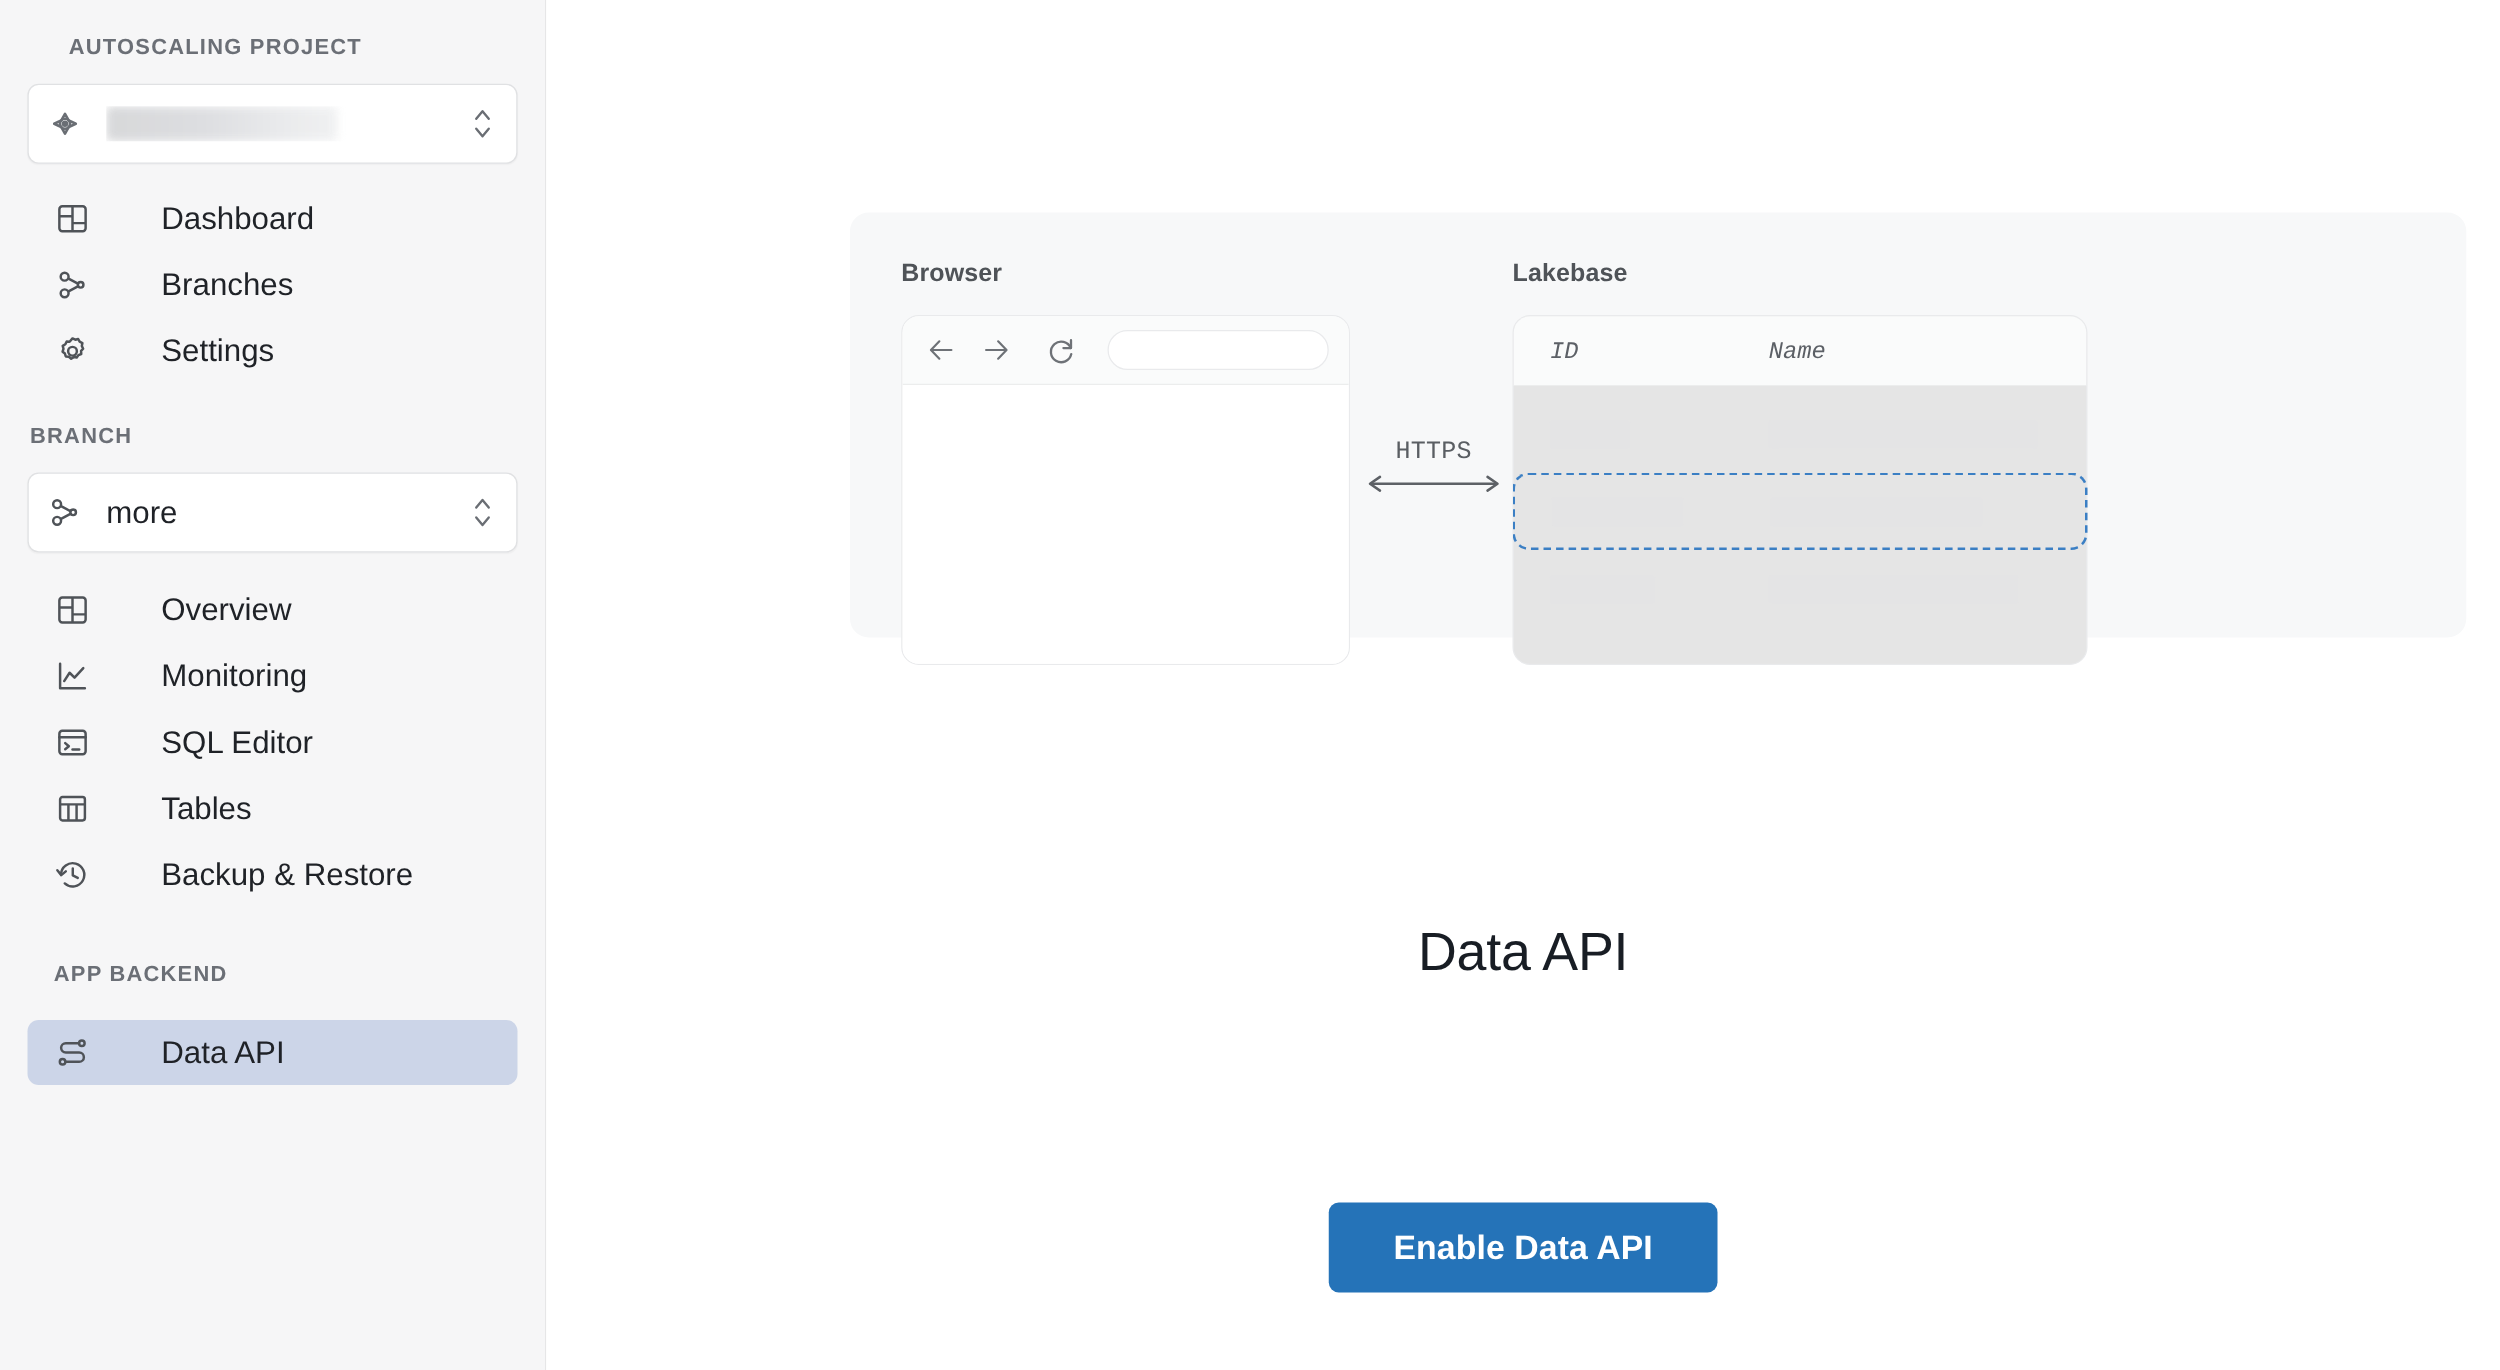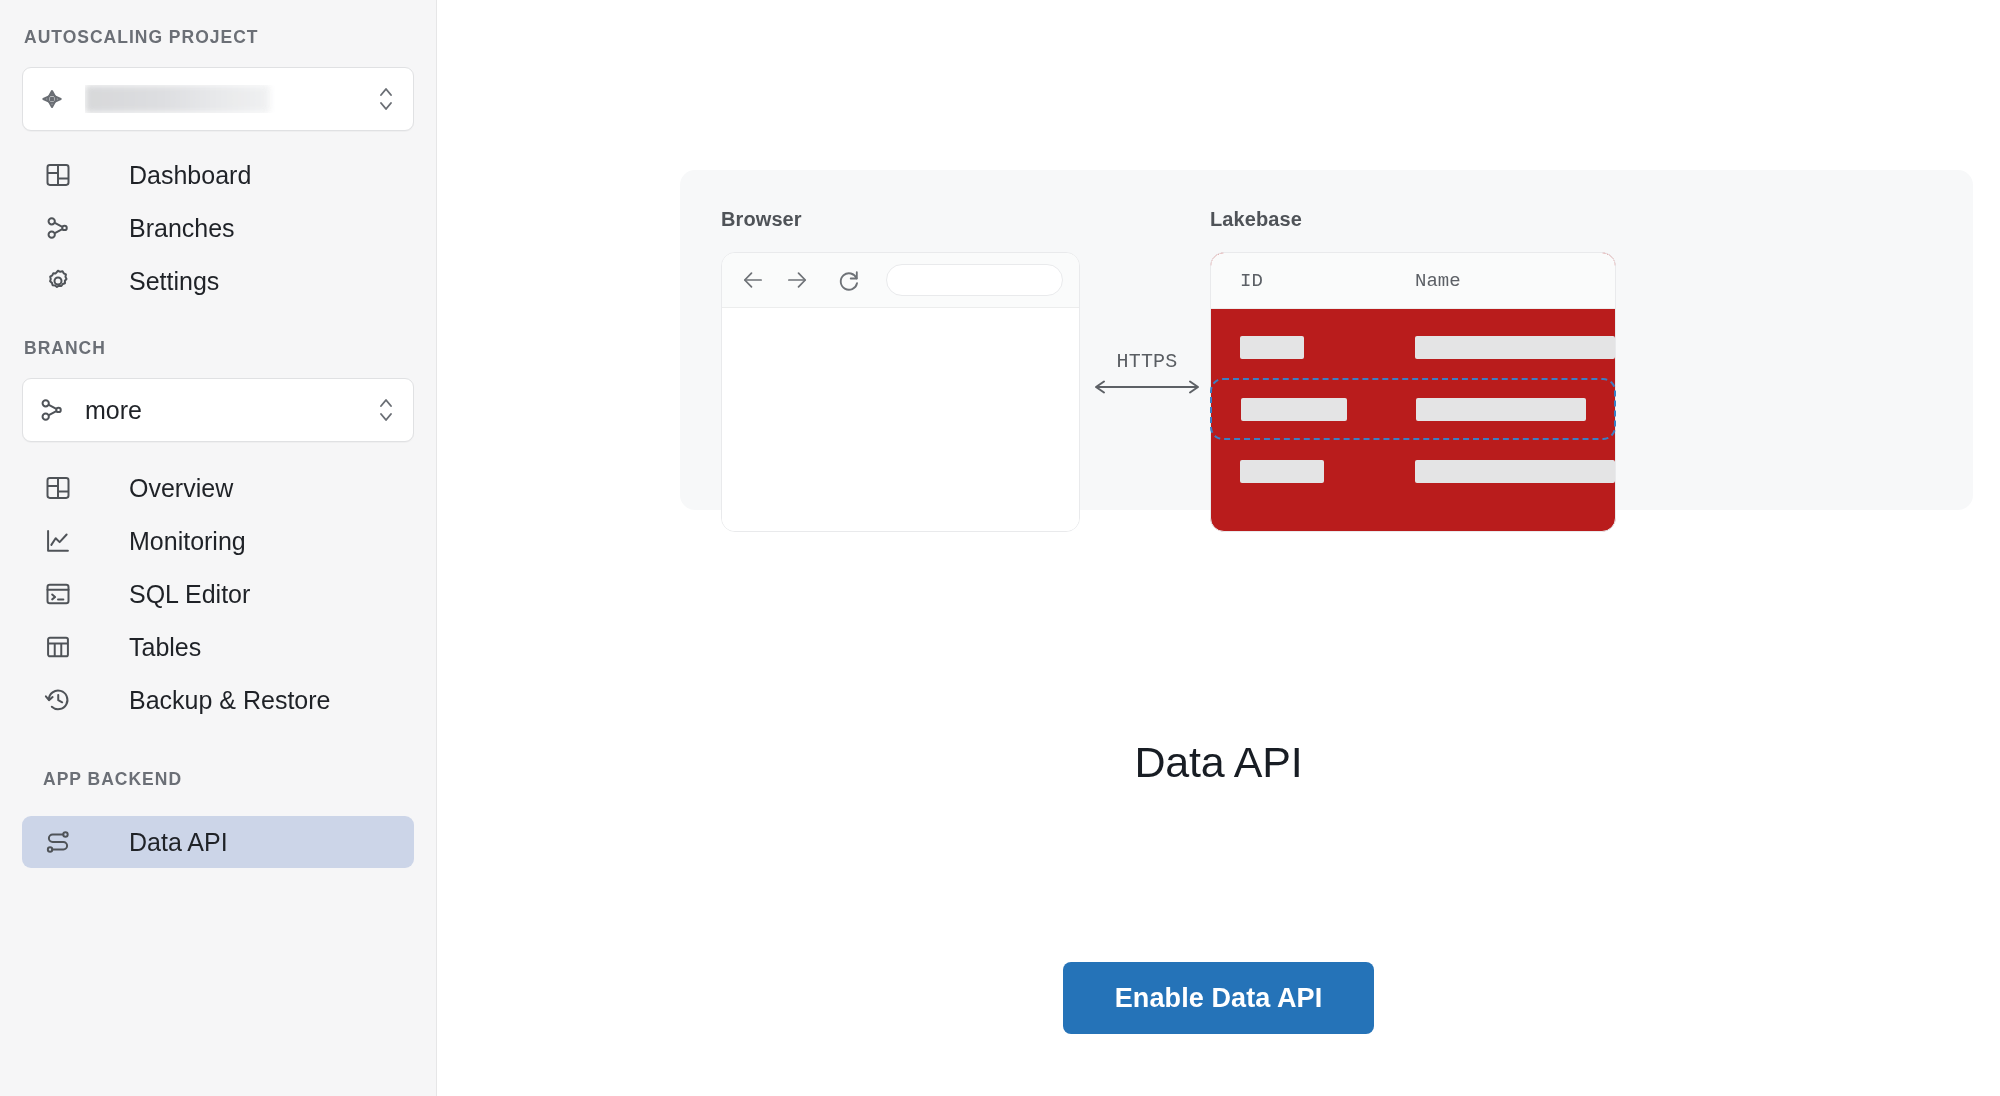--- a/index.html
+++ b/index.html
@@ -20,21 +20,21 @@
     flex: 0 0 437px;
     position: relative;
   }
   .section-label {
     font-size: 17.5px;
     font-weight: 700;
     letter-spacing: 1.0px;
     color: #6b6f76;
     text-transform: uppercase;
   }
-  .section-label.top { padding: 27px 0 0 2px; }
+  .section-label.top { padding: 27px 0 0 2px; margin-left: 31px; }
   .section-label.branch { padding: 30px 0 0 2px; }
   .section-label.backend { padding: 0 0 0 21px; }
 
   .selector {
     margin-top: 19px;
     height: 64px;
     background: #ffffff;
     border: 1px solid #e0e1e3;
     border-radius: 9px;
     display: flex;
@@ -162,25 +162,26 @@
     font-size: 20px;
     color: #5a5e63;
     letter-spacing: .2px;
     margin-bottom: 3px;
   }
 
   
   .lakebase {
     position: absolute;
     left: 530px; top: 82px;
-    width: 406px; height: 280px;
-    background: #b91c1c;
+    width: 460px; height: 280px;
+    background: #e5e5e5;
     border: 1.5px solid #e9eaec;
     border-radius: 14px;
     overflow: visible;
+    font-style: italic;
   }
   .lb-head {
     height: 56px;
     background: #fafbfb;
     border-bottom: 1.5px solid #eceded;
     border-radius: 13px 13px 0 0;
     display: flex;
     align-items: center;
     padding-left: 29px;
   }

